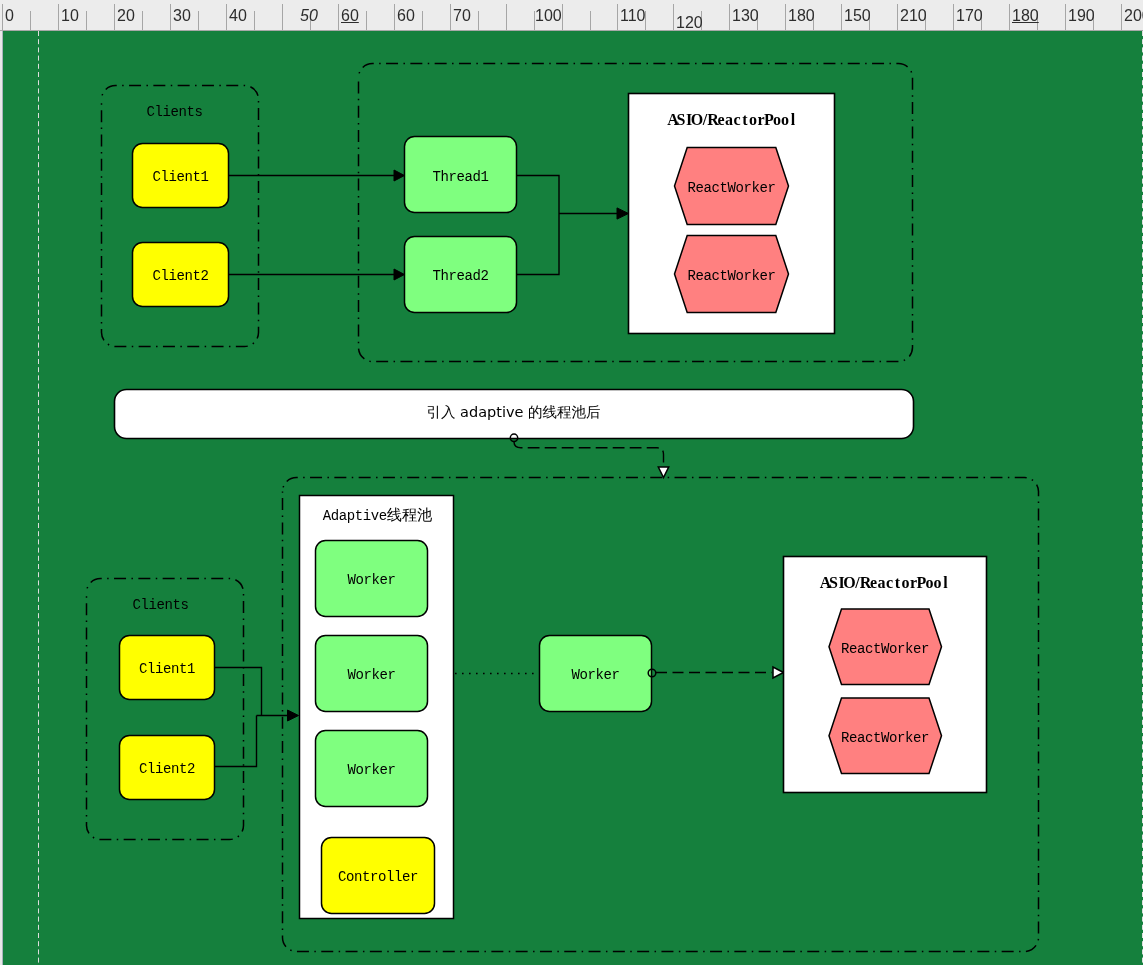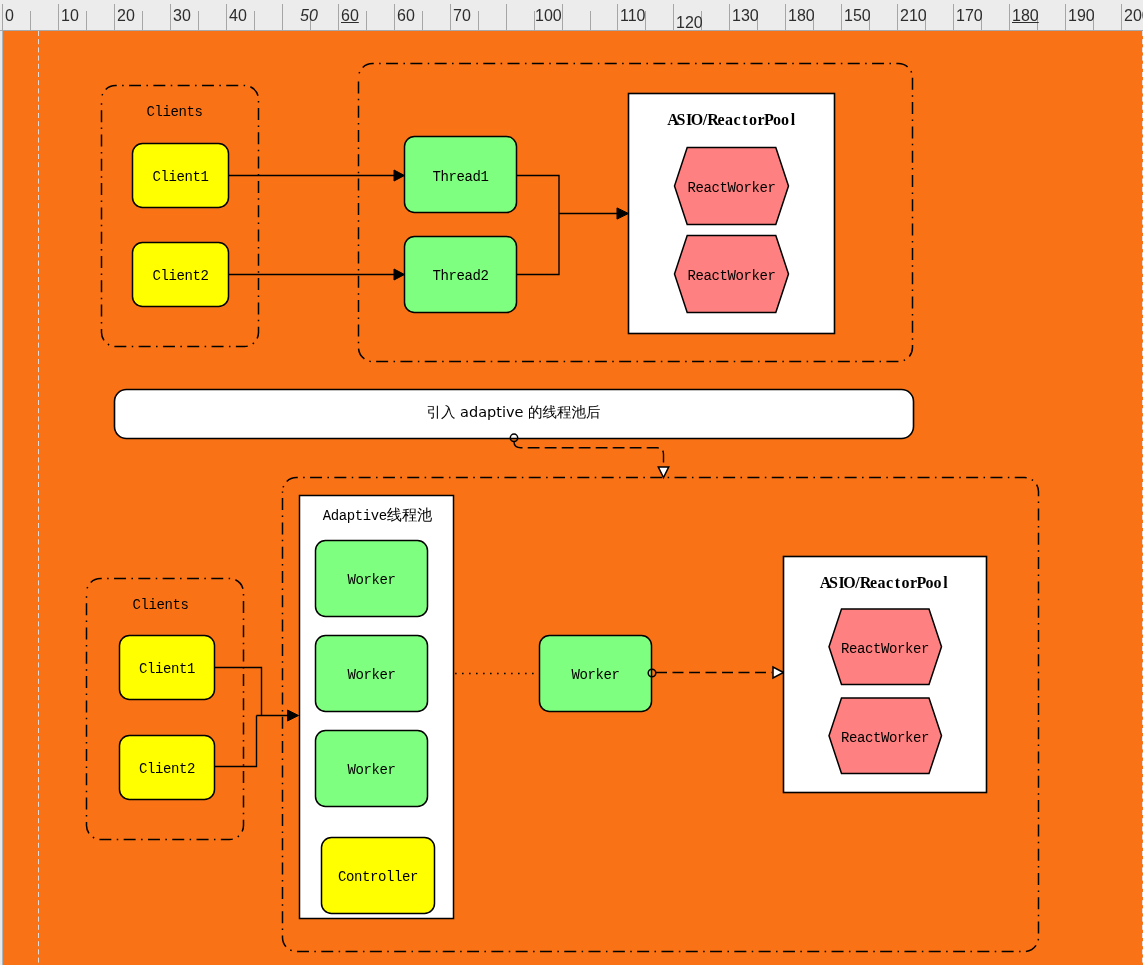--- a/index.html
+++ b/index.html
@@ -10,21 +10,21 @@
   
   #ruler{position:absolute;left:0;top:0;width:1143px;height:31px;background:#ececec;
          border-bottom:1px solid #a8a8a8;box-sizing:border-box;}
   .tick{position:absolute;width:1px;background:#a6a6a6;}
   .tick.major{top:4px;height:26px;}
   .tick.minor{top:11px;height:19px;}
   .tlabel{position:absolute;top:9px;font-size:16px;color:#2d2d2d;line-height:14px;
           font-family:"Liberation Sans",sans-serif;white-space:nowrap;}
 
   
-  #canvas{position:absolute;left:0;top:31px;width:1143px;height:934px;background:#f97316;}
+  #canvas{position:absolute;left:0;top:31px;width:1143px;height:934px;background:#15803d;}
   #canvas svg{display:block;position:absolute;left:0;top:0;}
   #gutter{position:absolute;left:0;top:31px;width:2px;height:934px;background:#e8e8e8;}
   #gutterline{position:absolute;left:2px;top:31px;width:1px;height:934px;background:#a9b4bd;}
 
   text{font-family:"Liberation Mono",monospace;fill:#000000;
        -webkit-font-smoothing:antialiased;will-change:transform;}
   .t-mono{font-size:14px;letter-spacing:-0.4px;}
   .t-bold{font-size:16px;font-weight:bold;letter-spacing:0;
           font-family:"Liberation Serif",serif;}
   .t-cjk{font-size:14.5px;font-family:"DejaVu Sans","Liberation Sans",sans-serif;letter-spacing:0;}

